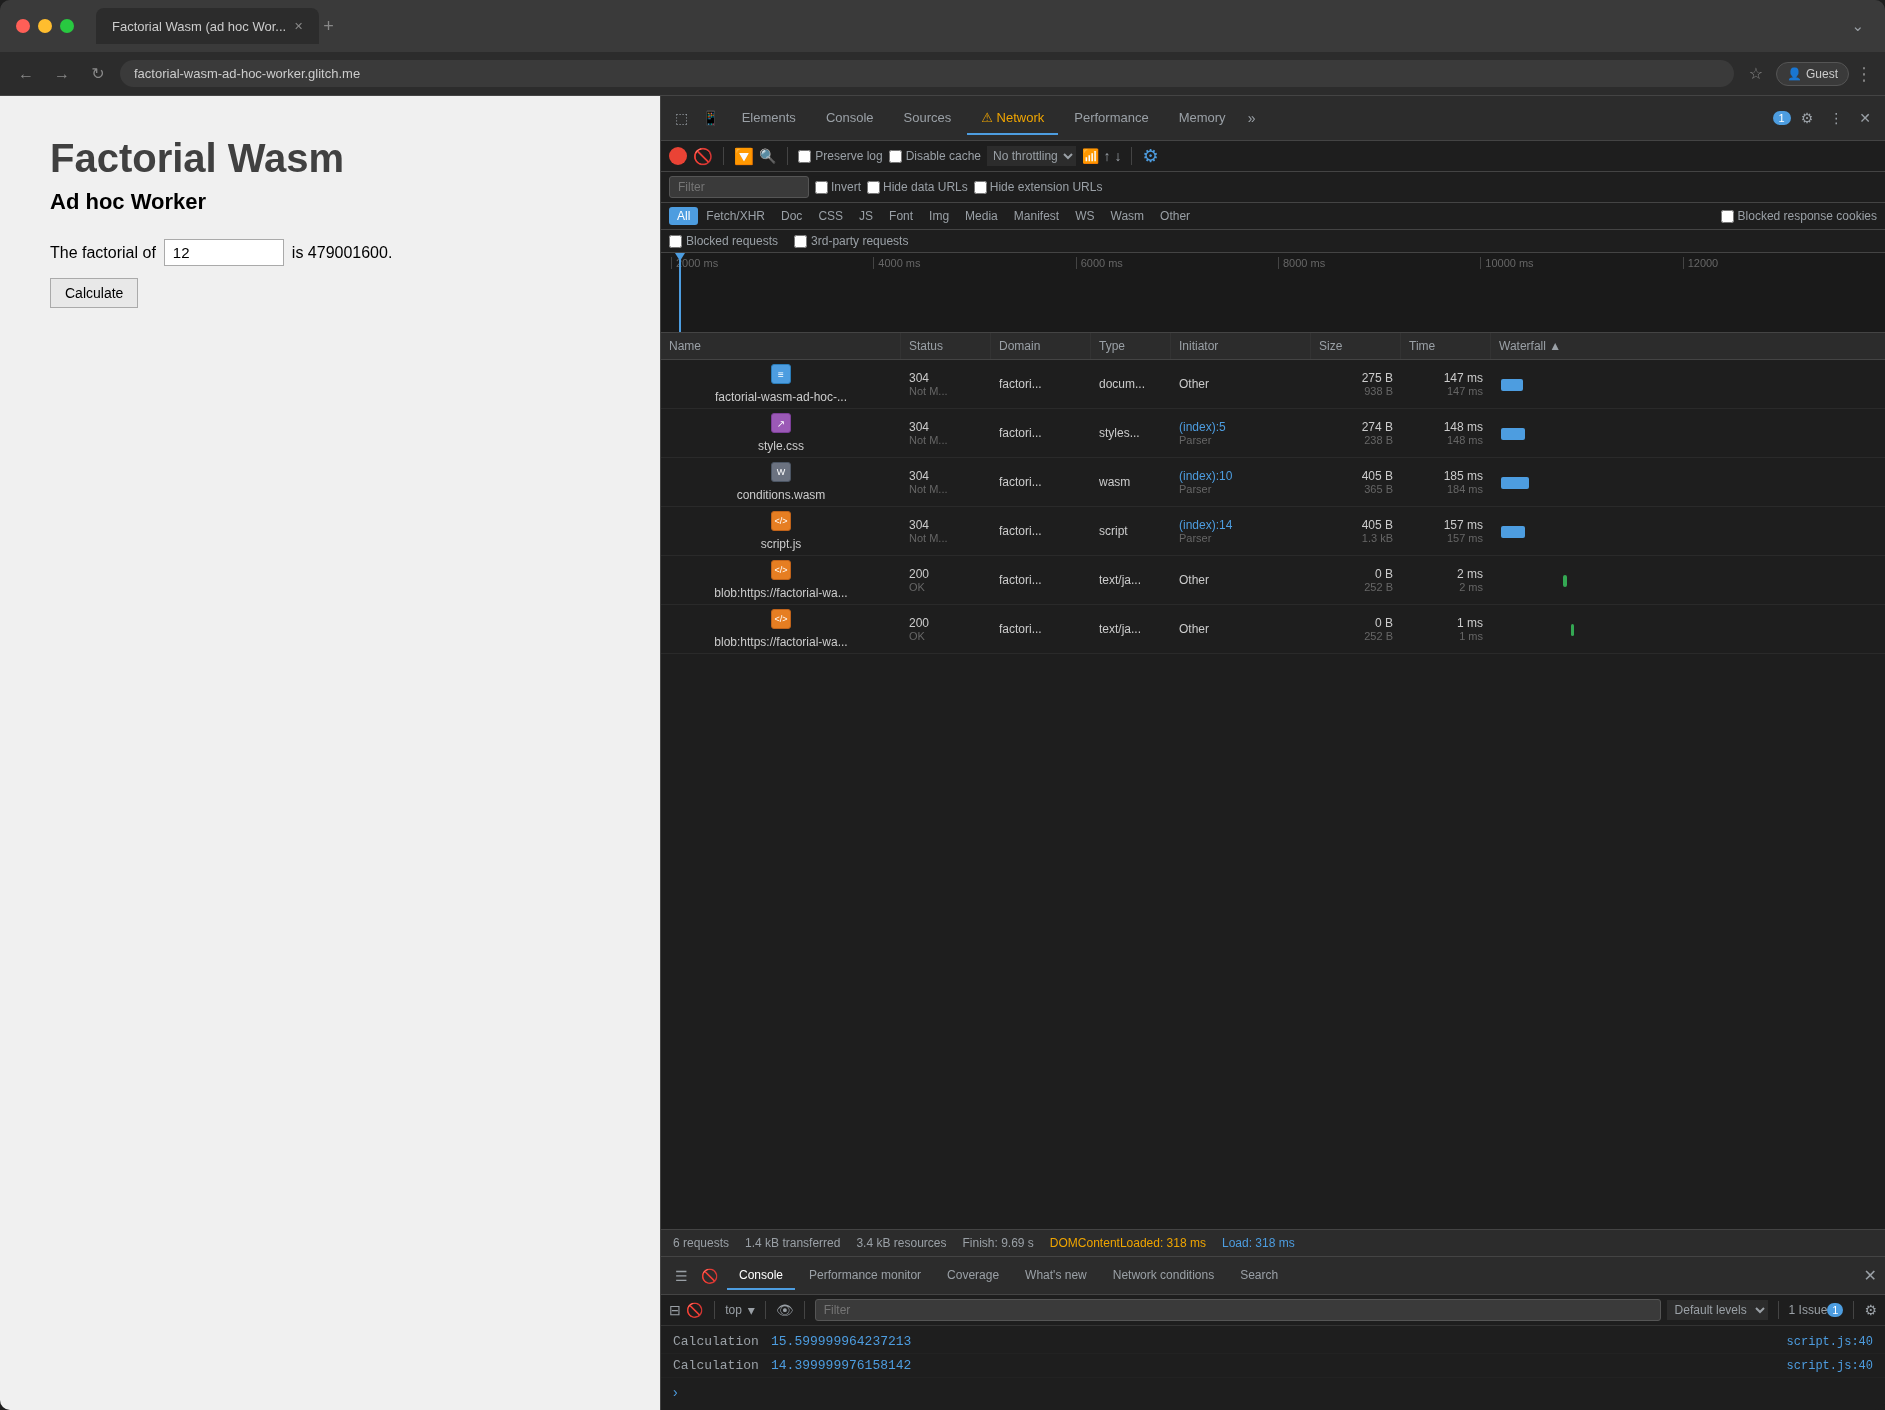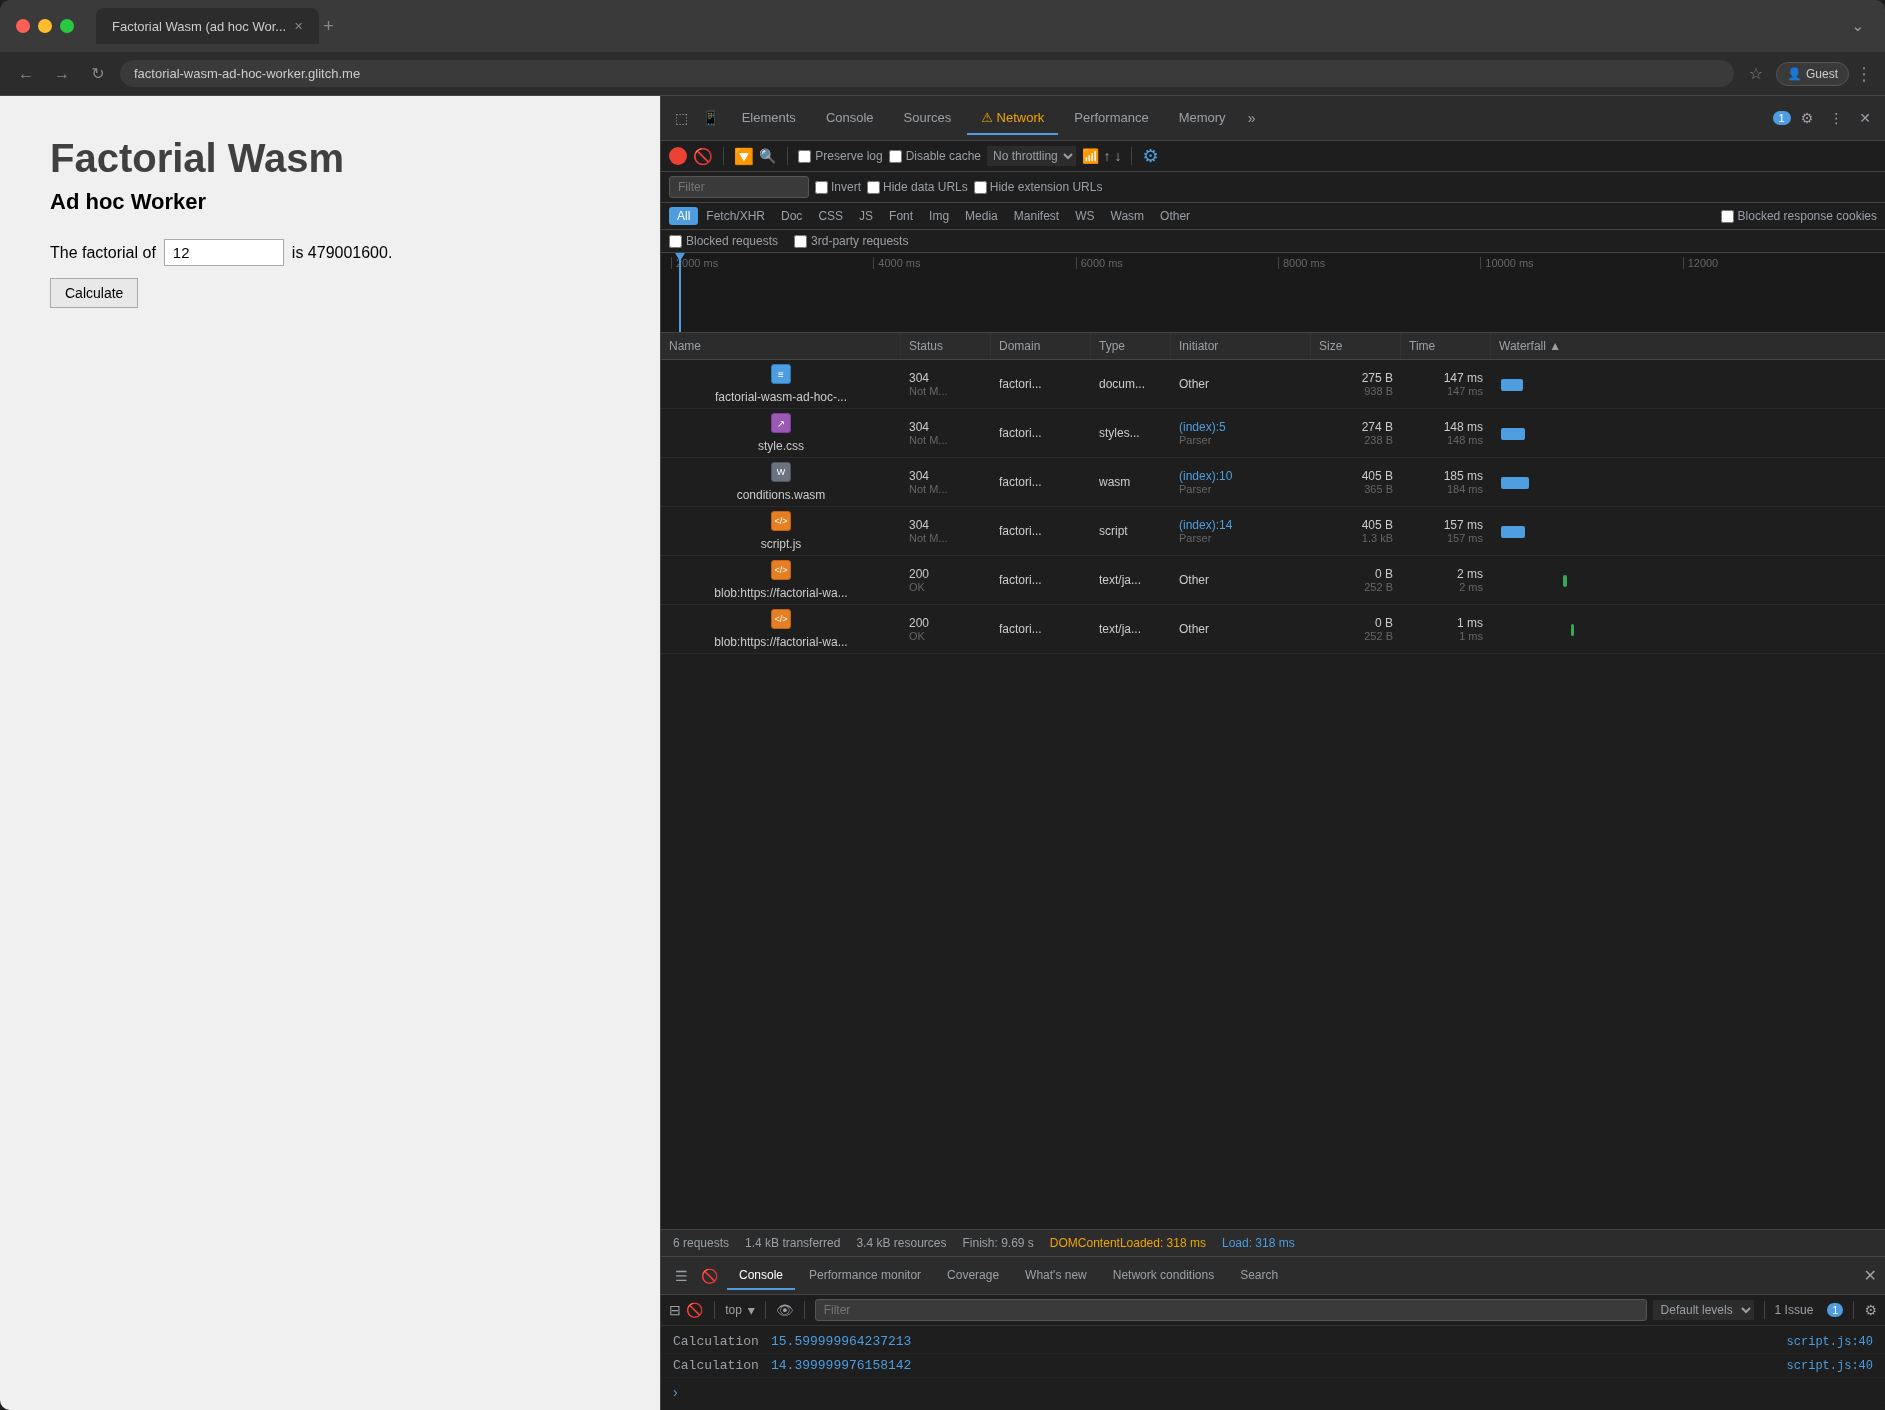--- a/index.html
+++ b/index.html
@@ -115,21 +115,21 @@
     .console-panel { background: #1e1e1e; border-top: 1px solid #444; flex-shrink: 0; display: flex; flex-direction: column; }
     .console-tabs { display: flex; align-items: center; padding: 0 8px; height: 38px; background: #2c2c2c; border-bottom: 1px solid #444; gap: 2px; overflow-x: auto; }
     .console-tab { color: #9aa0a6; font-size: 12px; padding: 6px 12px; cursor: pointer; border-bottom: 2px solid transparent; white-space: nowrap; }
     .console-tab.active { color: #fff; border-bottom: 2px solid #4d9de0; }
     .console-close { margin-left: auto; background: none; border: none; color: #9aa0a6; font-size: 16px; cursor: pointer; }
 
     .console-toolbar { display: flex; align-items: center; padding: 4px 8px; gap: 6px; border-bottom: 1px solid #333; background: #1e1e1e; }
     .console-btn { background: none; border: none; color: #9aa0a6; font-size: 14px; cursor: pointer; }
     .console-filter { background: #3a3a3a; border: 1px solid #555; color: #ccc; font-size: 12px; padding: 3px 8px; border-radius: 3px; flex: 1; outline: none; }
     .level-select { background: #2c2c2c; border: none; color: #9aa0a6; font-size: 12px; cursor: pointer; padding: 2px 4px; }
-    .issues-badge { color: #9aa0a6; font-size: 12px; display: flex; align-items: center; gap: 14px; }
+    .issues-badge { color: #9aa0a6; font-size: 12px; display: flex; align-items: center; gap: 0; }
     .issue-count { background: #4d9de0; color: white; font-size: 11px; padding: 1px 5px; border-radius: 10px; }
 
     .console-output { padding: 4px 0; }
     .console-line { display: flex; align-items: center; padding: 4px 12px; border-bottom: 1px solid #222; font-size: 13px; font-family: 'Courier New', monospace; }
     .console-label { color: #9aa0a6; margin-right: 8px; min-width: 90px; }
     .console-value { color: #4d9de0; }
     .console-src { margin-left: auto; color: #4d9de0; font-size: 12px; cursor: pointer; }
     .console-prompt { color: #4d9de0; padding: 6px 12px; font-size: 14px; }
 
     .separator { width: 1px; height: 18px; background: #444; margin: 0 4px; }

